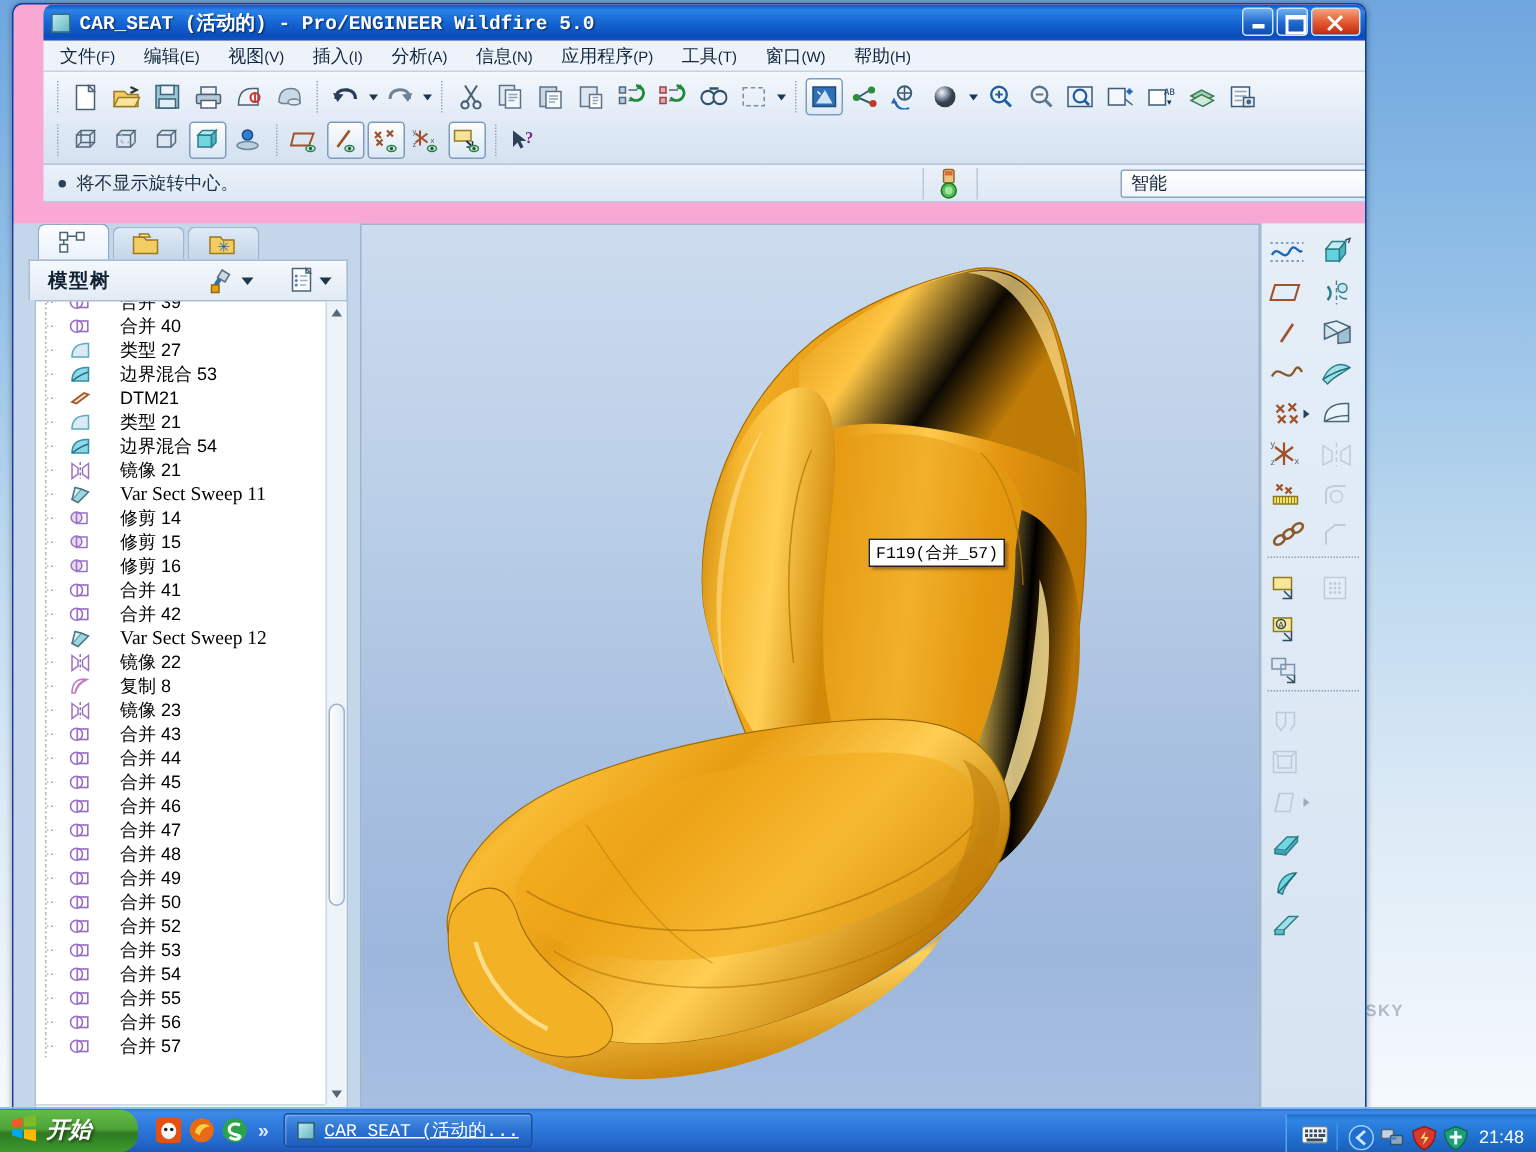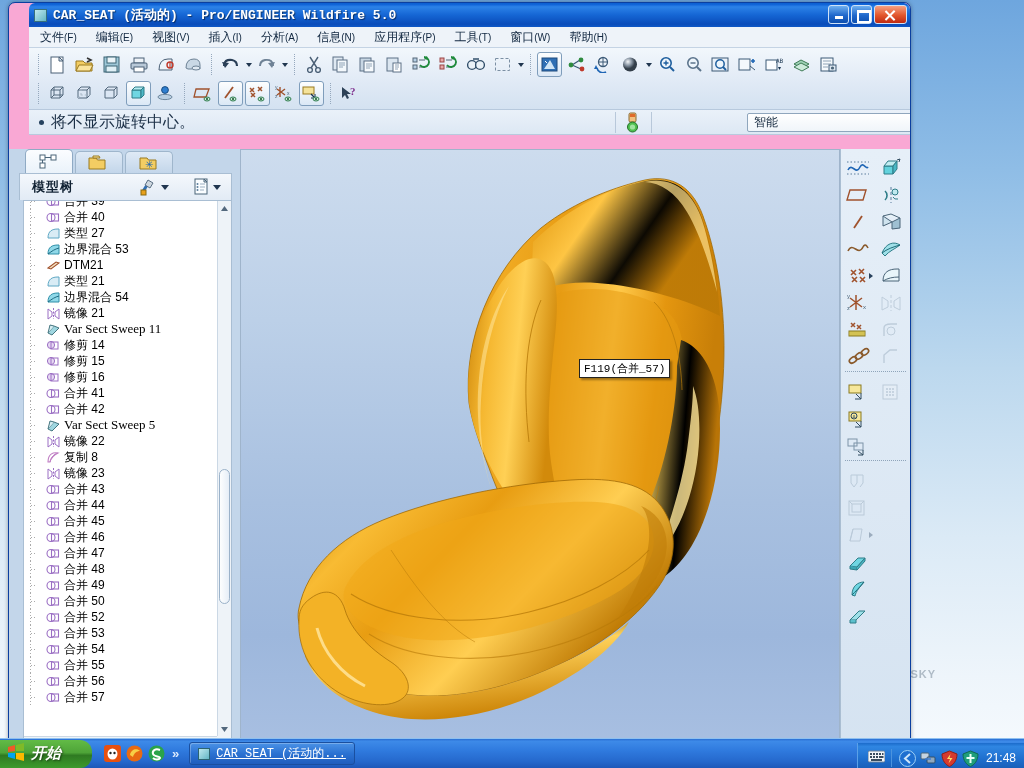--- a/index.html
+++ b/index.html
@@ -93,21 +93,21 @@
   }
   .dropcaret:after{ content:""; border-left:3.5px solid transparent;border-right:3.5px solid transparent;border-top:4px solid #20364f;}
 
   
   #msg-bar {
     height:25px; background:linear-gradient(180deg,#eaf1f9,#dde8f4);
     border-bottom:1px solid #b9cade;
     display:flex; align-items:center; position:relative;
   }
   #msg-bar .bullet { width:5px;height:5px;border-radius:50%;background:#26425f;margin:0 7px 0 10px;}
-  #msg-text { font-size:16px; color:#1b2f46; }
+  #msg-text { font-size:12px; color:#1b2f46; }
   #msg-bar .vsep{ position:absolute; width:1px; height:21px; background:#b8c8da; }
   .trafficlight { position:absolute; left:594px; top:2px; width:19px; height:21px;}
   #selfilter {
     position:absolute; left:718px; top:3px; width:180px; height:19px;
     border:1px solid #8fa6bd; border-radius:2px;
     background:linear-gradient(180deg,#ffffff,#f0f5fa);
     display:flex; align-items:center; padding-left:6px; font-size:12px; color:#11263c;
     cursor:pointer;
   }
   #selfilter .cv { position:absolute; right:6px; top:7px;
@@ -145,21 +145,21 @@
     padding-left:22px; white-space:nowrap; font-size:12px; color:#000;
     position:relative; cursor:pointer;
   }
   .tnode:before{ 
     content:""; position:absolute; left:6px; top:0; bottom:0; width:1px;
     background-image:linear-gradient(#aaa 50%,transparent 0); background-size:1px 3px;
   }
   .tnode .dash { position:absolute; left:7px; top:7.5px; width:6px; height:1px;
     background-image:linear-gradient(90deg,#aaa 50%,transparent 0); background-size:3px 1px;}
   .tnode .ticon { width:15px; height:13px; margin-right:3px; flex:none; }
-  .tnode .tlabel { font-size:12px; letter-spacing:0; }
+  .tnode .tlabel { font-size:12px; letter-spacing:0;margin-left:16px; }
   .tnode.mono .tlabel{ font-family:Liberation Serif, serif; font-size:13px;}
   
   .vscroll {
     position:absolute; right:0; top:0; bottom:14px; width:14px;
     background:#eef3f8; border-left:1px solid #cbd8e5;
   }
   .vscroll .arrow{ height:14px; display:flex;align-items:center;justify-content:center; cursor:pointer;}
   .vscroll .thumb{
     position:absolute; left:1px; right:1px; top:268px; height:135px;
     background:linear-gradient(90deg,#fdfefe,#e6eef7); border:1px solid #9bb2c9; border-radius:7px;
@@ -760,21 +760,21 @@
                   <rect x="5.5" y="3" width="7" height="7" fill="none" stroke="#9b6fc4" stroke-width="1.1"></rect>
                 </svg></span>
               <span class="tlabel">合并 42</span>
             </div>
             <div class="tnode mono">
               <span class="dash"></span>
               <span class="ticon"><svg width="15" height="13">
                   <path d="M2 10 L8 3 L13 5 L6 12z" fill="#9fd6e0" stroke="#44757f"></path>
                   <path d="M2 10 L4 2 L8 3" fill="#d7eef3" stroke="#44757f"></path>
                 </svg></span>
-              <span class="tlabel">Var Sect Sweep 5</span>
+              <span class="tlabel">Var Sect Sweep 12</span>
             </div>
             <div class="tnode">
               <span class="dash"></span>
               <span class="ticon"><svg width="15" height="13">
                   <path d="M7.5 1 v11" stroke="#9b6fc4" stroke-dasharray="2 1.5"></path>
                   <path d="M2 2 L6 5 L6 9 L2 12z" fill="none" stroke="#9b6fc4"></path>
                   <path d="M13 2 L9 5 L9 9 L13 12z" fill="none" stroke="#9b6fc4"></path>
                 </svg></span>
               <span class="tlabel">镜像 22</span>
             </div>

